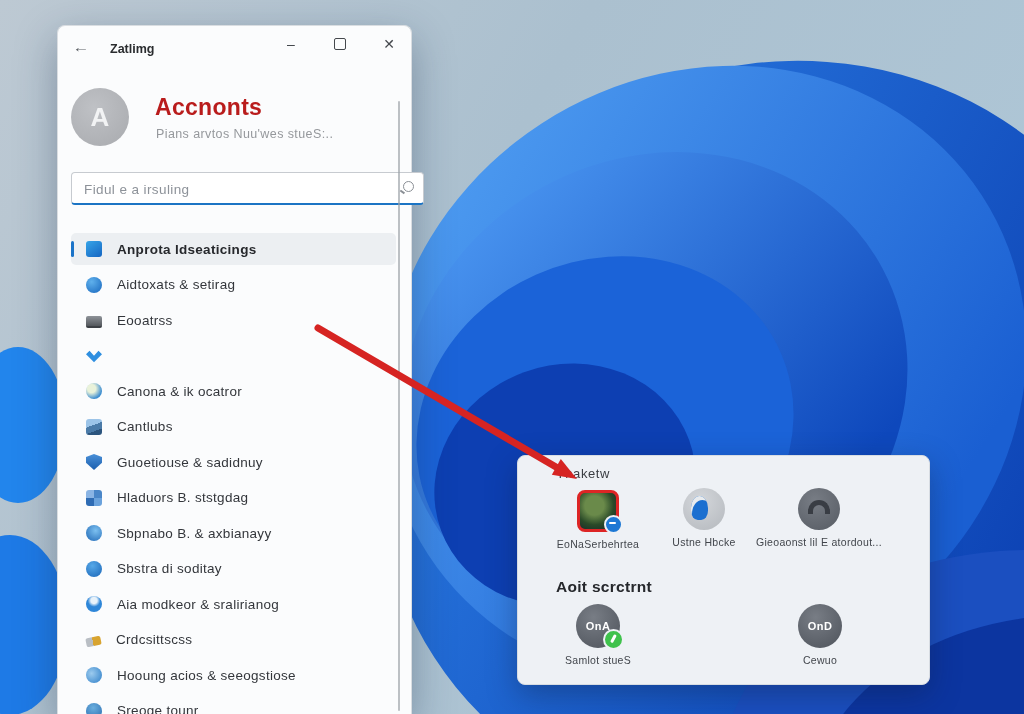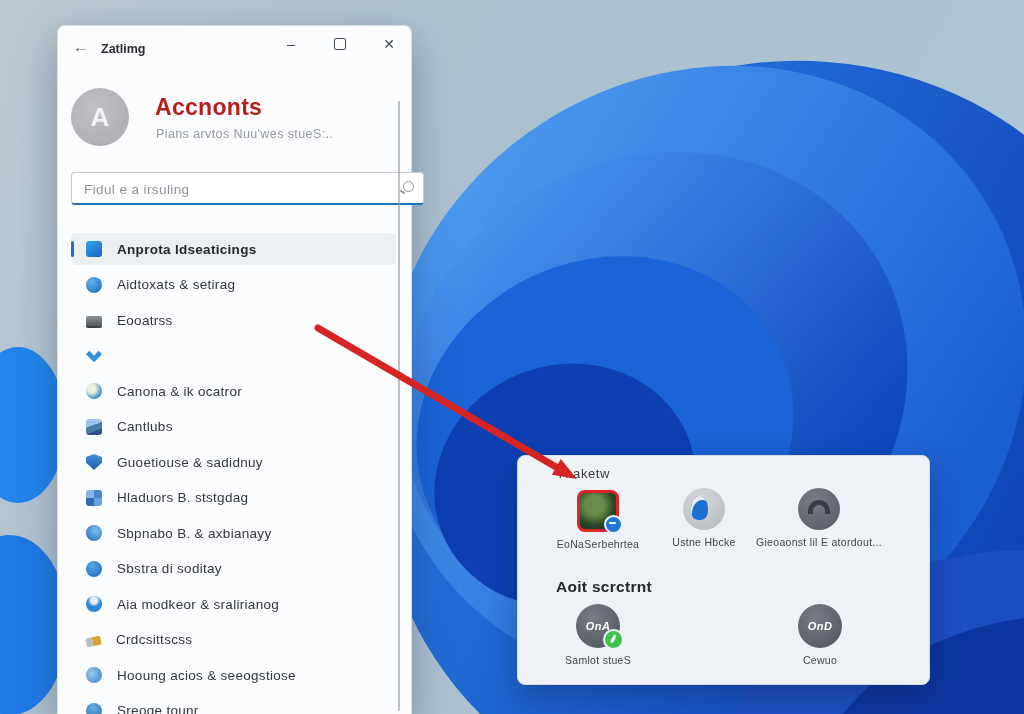--- a/index.html
+++ b/index.html
@@ -11,21 +11,21 @@
   
   #wallpaper{position:absolute;inset:0;z-index:0;}
   
   .win{
     position:absolute;left:57px;top:25px;width:353px;height:689px;z-index:10;
     background:#fbfcfd;border:1px solid #d9dde1;border-bottom:none;
     border-radius:8px 8px 0 0;box-shadow:0 14px 42px rgba(20,40,70,.35);
   }
   .titlebar{position:absolute;left:0;top:0;right:0;height:44px;}
   .back{position:absolute;left:16px;top:13px;font-size:14px;color:#5a5e63;transform:scaleX(1.2);}
-  .wtitle{position:absolute;left:43px;top:16px;font-size:12.5px;font-weight:bold;color:#2a2c2f;}
+  .wtitle{position:absolute;left:52px;top:16px;font-size:12.5px;font-weight:bold;color:#2a2c2f;}
   .controls{position:absolute;right:14px;top:10px;display:flex;gap:33px;align-items:center;}
   .ctl{width:16px;height:16px;display:flex;align-items:center;justify-content:center;
        font-size:14px;color:#44484d;cursor:default;}
   .ctl .sq{width:10px;height:10px;border:1.6px solid #44484d;border-radius:2px;display:block;}
   
   .avatar{position:absolute;left:13px;top:62px;width:58px;height:58px;border-radius:50%;
     background:radial-gradient(circle at 40% 35%,#bfc1c5,#a8aaae);
     display:flex;align-items:center;justify-content:center;}
   .avatar span{color:#f2f3f4;font-size:26px;font-weight:bold;}
   .h-title{position:absolute;left:97px;top:68px;font-size:23px;font-weight:bold;color:#b91c1c;letter-spacing:.3px;}
@@ -75,21 +75,21 @@
   .tile .badge-b::after{content:"";position:absolute;left:3px;top:5px;width:7px;height:2px;background:#fff;border-radius:1px;}
   .circ{width:42px;height:42px;border-radius:50%;position:relative;}
   .circ.gray-light{background:radial-gradient(circle at 40% 30%,#d4d7db,#b4b8bd);}
   .circ.gray-light::after{content:"";position:absolute;left:8px;top:8px;width:17px;height:24px;
     background:#1b6fd0;border-radius:50% 50% 40% 40%;box-shadow:3px 6px 0 -2px #e8ebee inset;}
   .circ.gray-dark{background:radial-gradient(circle at 40% 30%,#787d85,#565b63);}
   .circ.gray-dark::after{content:"";position:absolute;left:10px;top:12px;width:12px;height:9px;
     border:5px solid #393d44;border-bottom:none;border-radius:12px 12px 0 0;}
   .acct{width:44px;height:44px;border-radius:50%;display:flex;align-items:center;justify-content:center;
     color:#fff;font-size:11px;font-weight:bold;letter-spacing:.5px;position:relative;}
-  .acct.dk{background:radial-gradient(circle at 40% 30%,#787d85,#4e535b);font-style:italic;}
+  .acct.dk{background:radial-gradient(circle at 40% 30%,#787d85,#4e535b);}
   .acct.bl{background:radial-gradient(circle at 40% 30%,#3c86e0,#1460c4);}
   .acct .badge-g{position:absolute;right:-4px;bottom:-2px;width:17px;height:17px;border-radius:50%;
     background:#3fc24c;border:2px solid #eef1f5;}
   .acct .badge-g::after{content:"";position:absolute;left:7px;top:3px;width:2.5px;height:9px;background:#fff;
     border-radius:2px;transform:rotate(28deg);}
   
   #arrow{position:absolute;inset:0;z-index:30;pointer-events:none;}
 </style>
 </head>
 <body>

